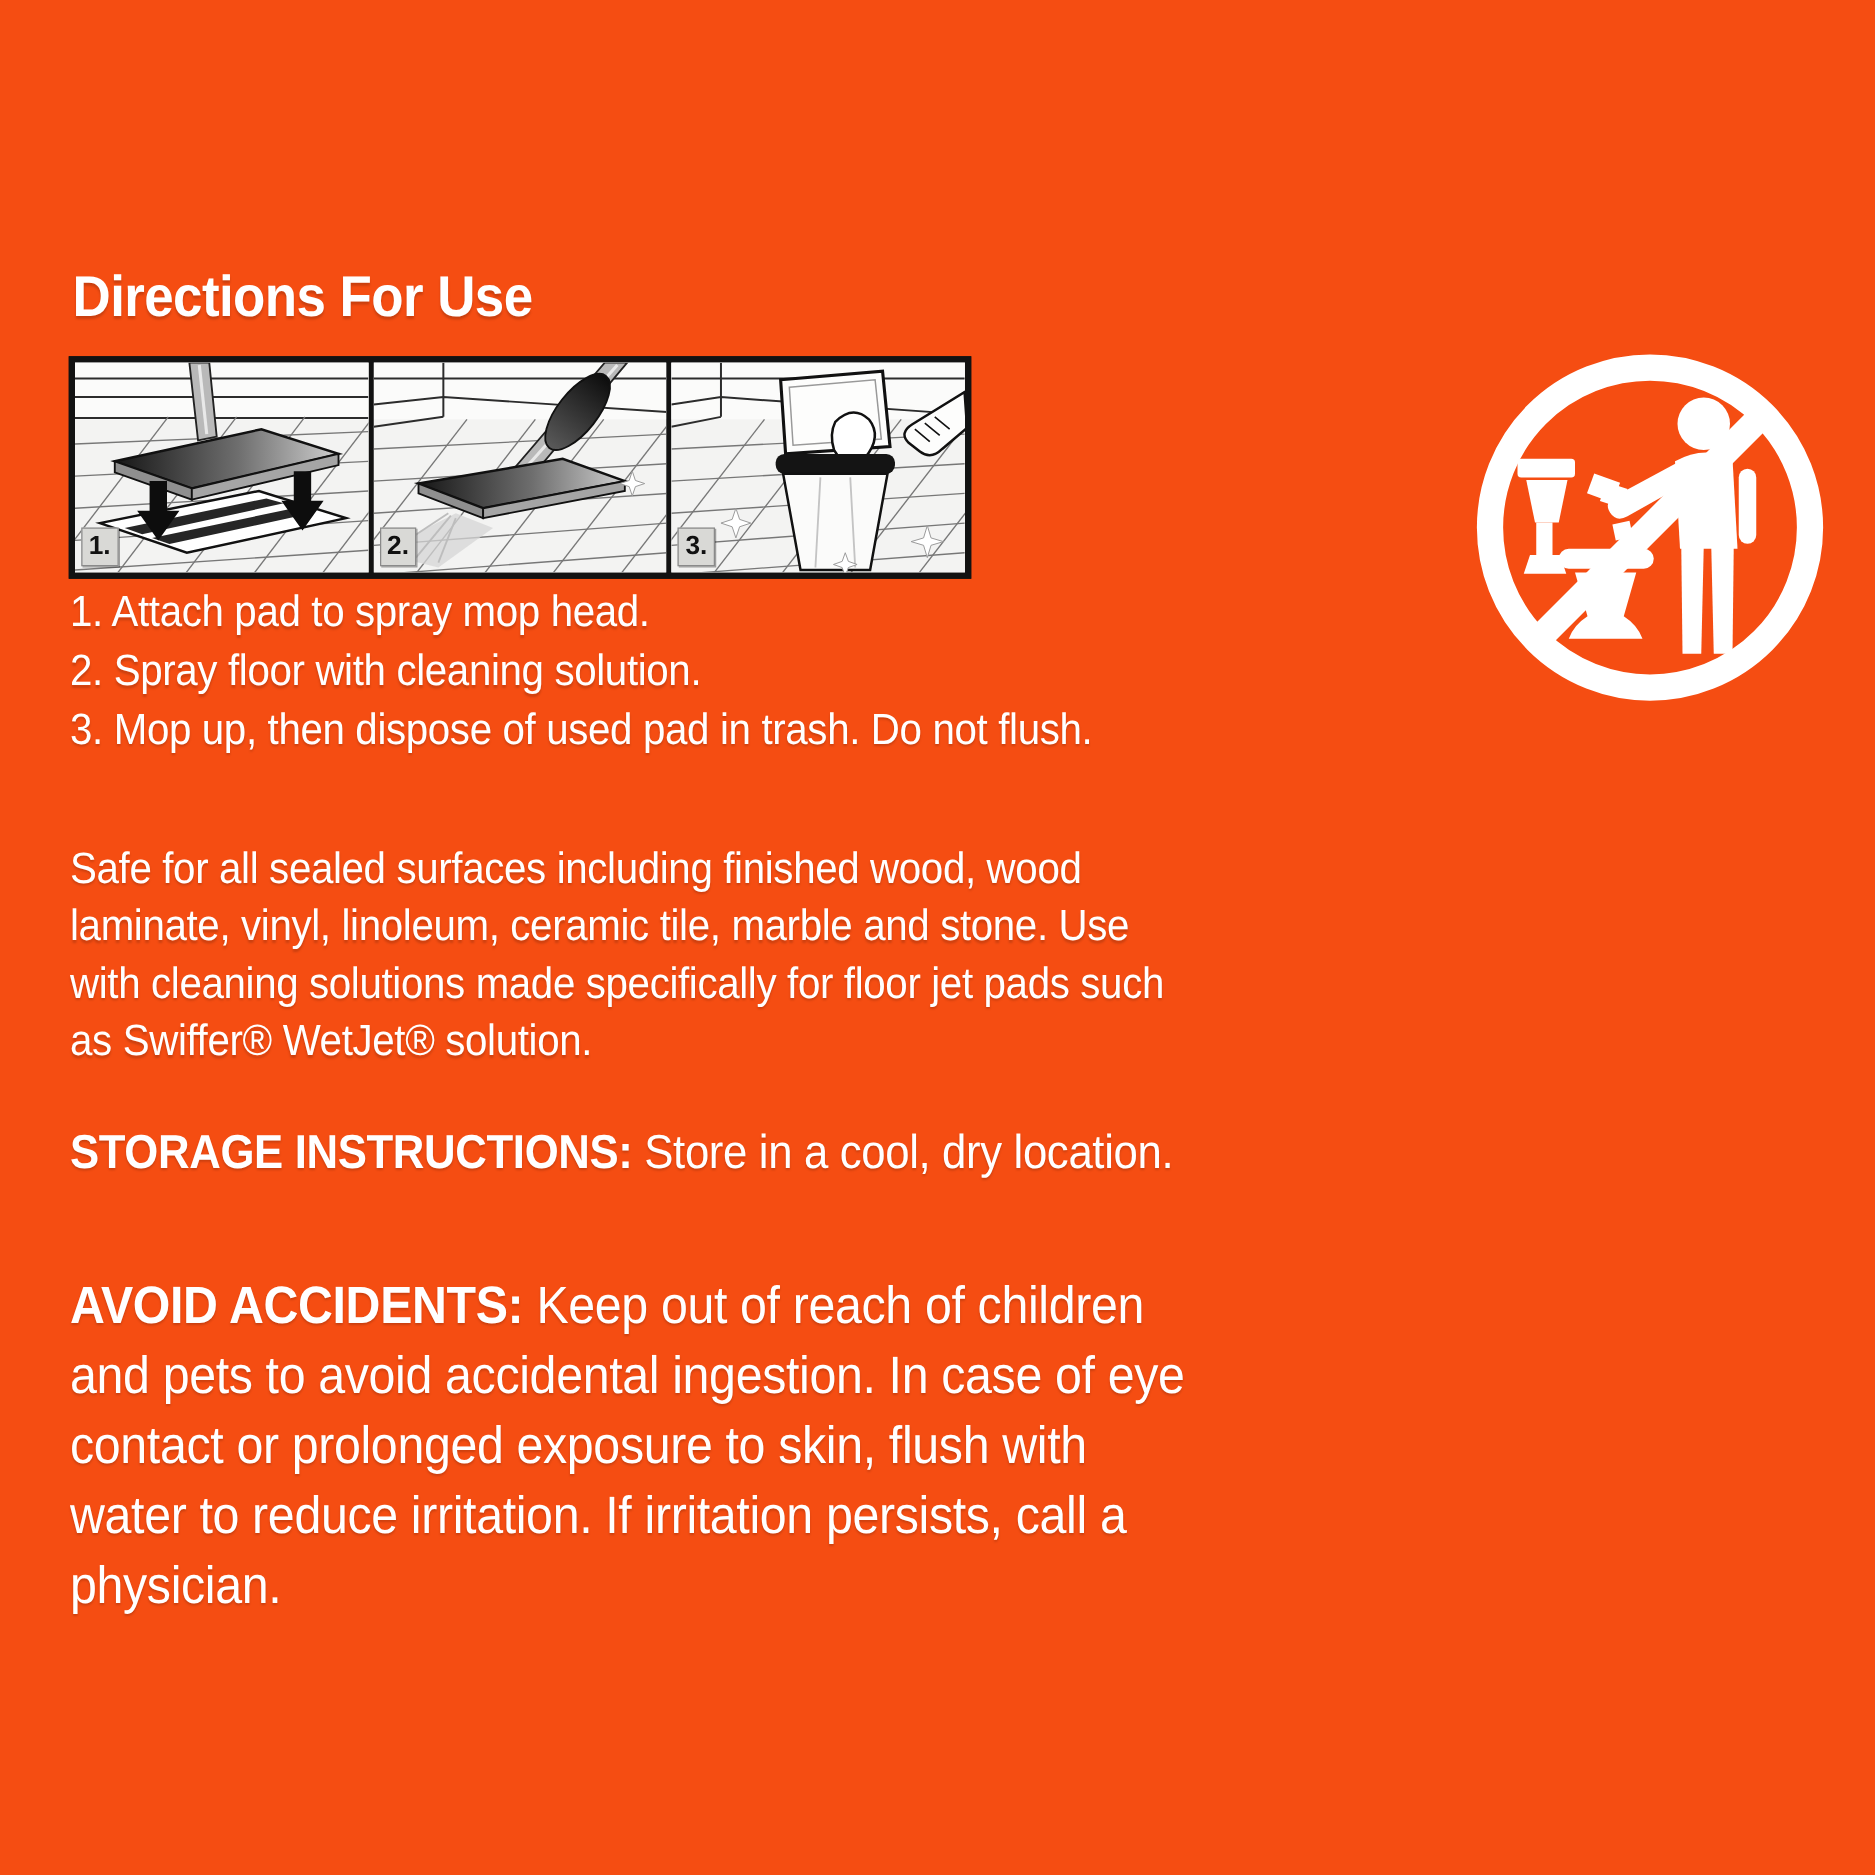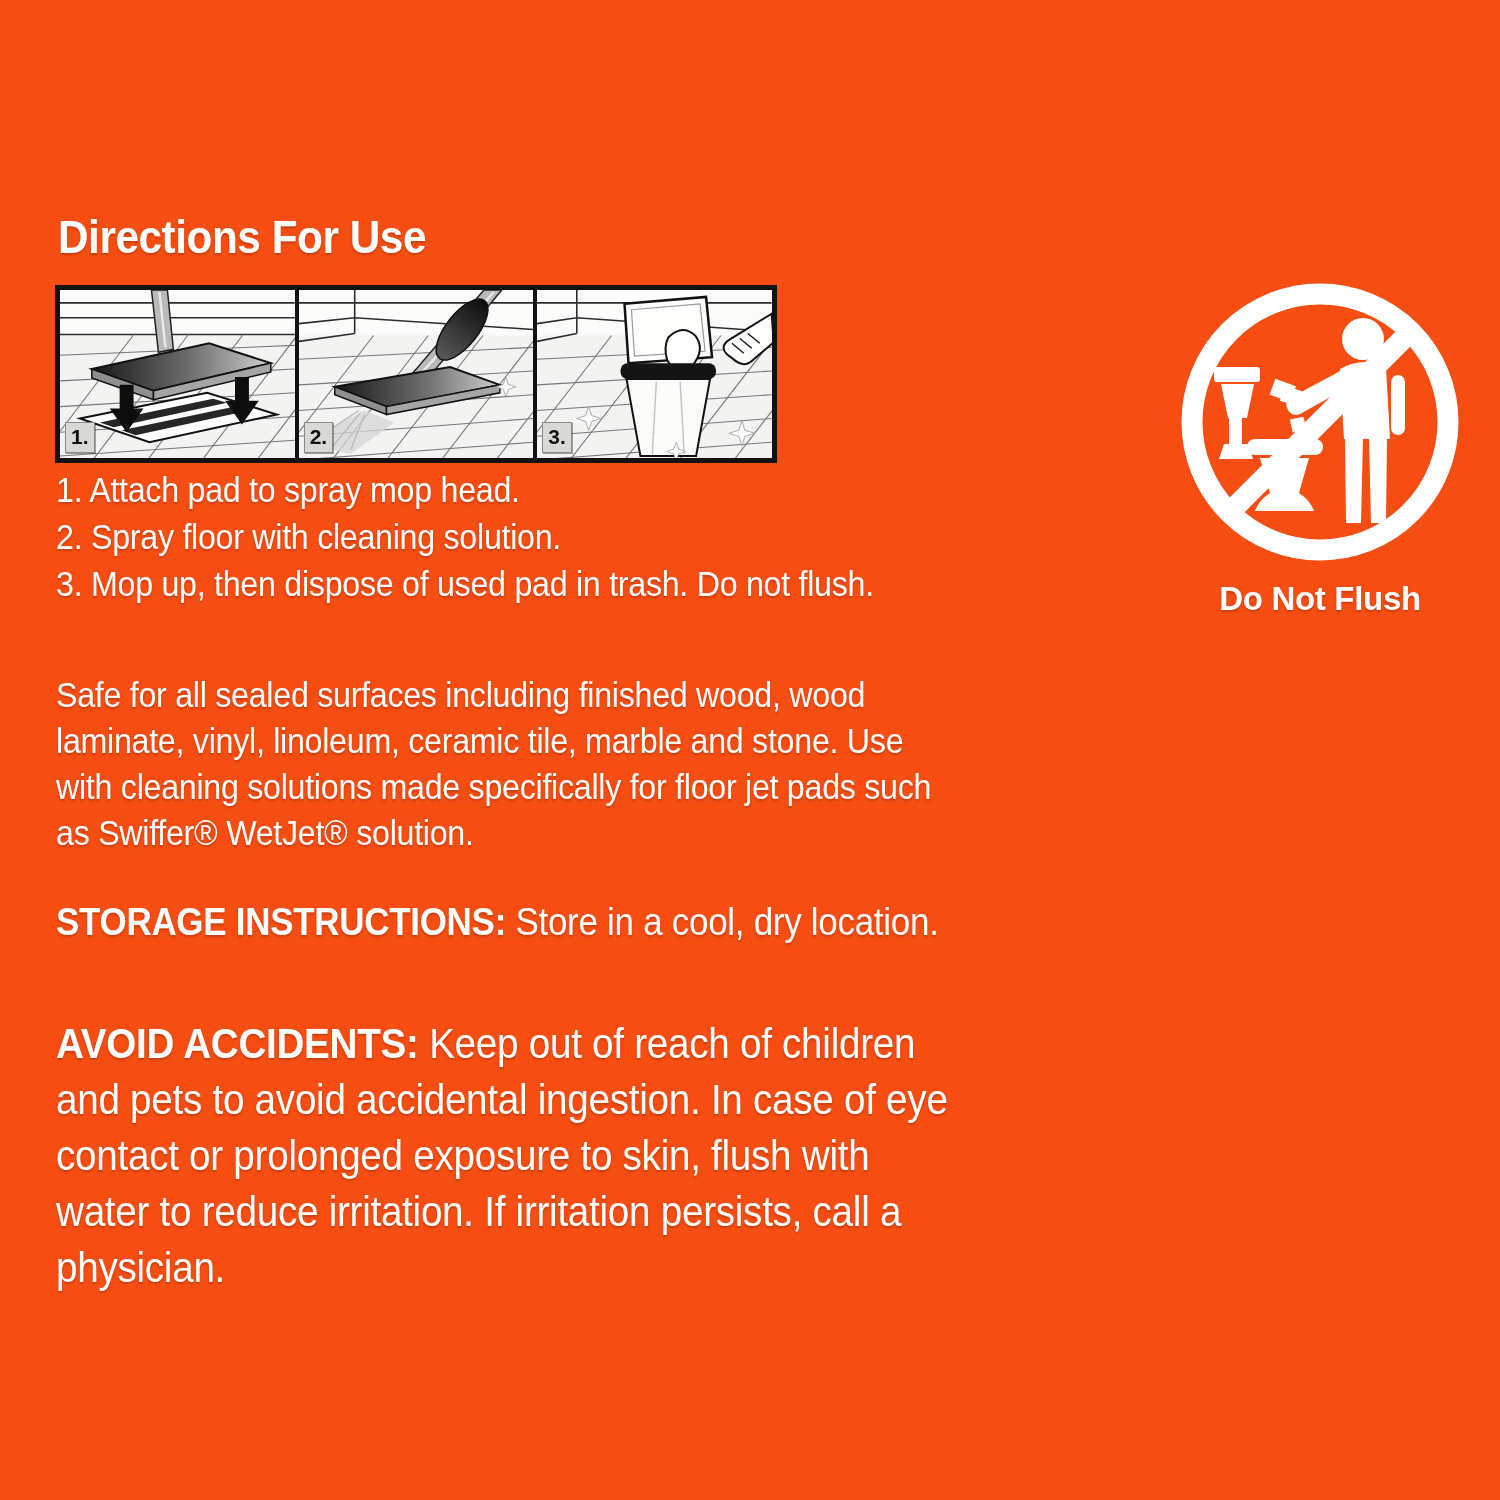--- a/index.html
+++ b/index.html
@@ -218,16 +218,15 @@
         <circle cx="193" cy="67" r="21"></circle>
         <path d="M170,97 q23,-13 46,-2 l4,72 h-46 z"></path>
         <path d="M172,98 l-50,27 q-9,5 -4,13 q5,8 14,3 l48,-27 z"></path>
         <rect x="221" y="103" width="14" height="60" rx="7"></rect>
         <path d="M175,165 h18 l-2,86 h-15 z"></path>
         <path d="M199,165 h18 l-1,86 h-15 z"></path>
         <rect x="102" y="110" width="22" height="17" transform="rotate(20 113 118)"></rect>
       </g>
       <line x1="54" y1="246" x2="246" y2="54" stroke="#ffffff" stroke-width="21"></line>
     </svg>
-    <div class="dnf-label">Do Not Flush</div>
   </div>
 
 </div>
 
 </body></html>

